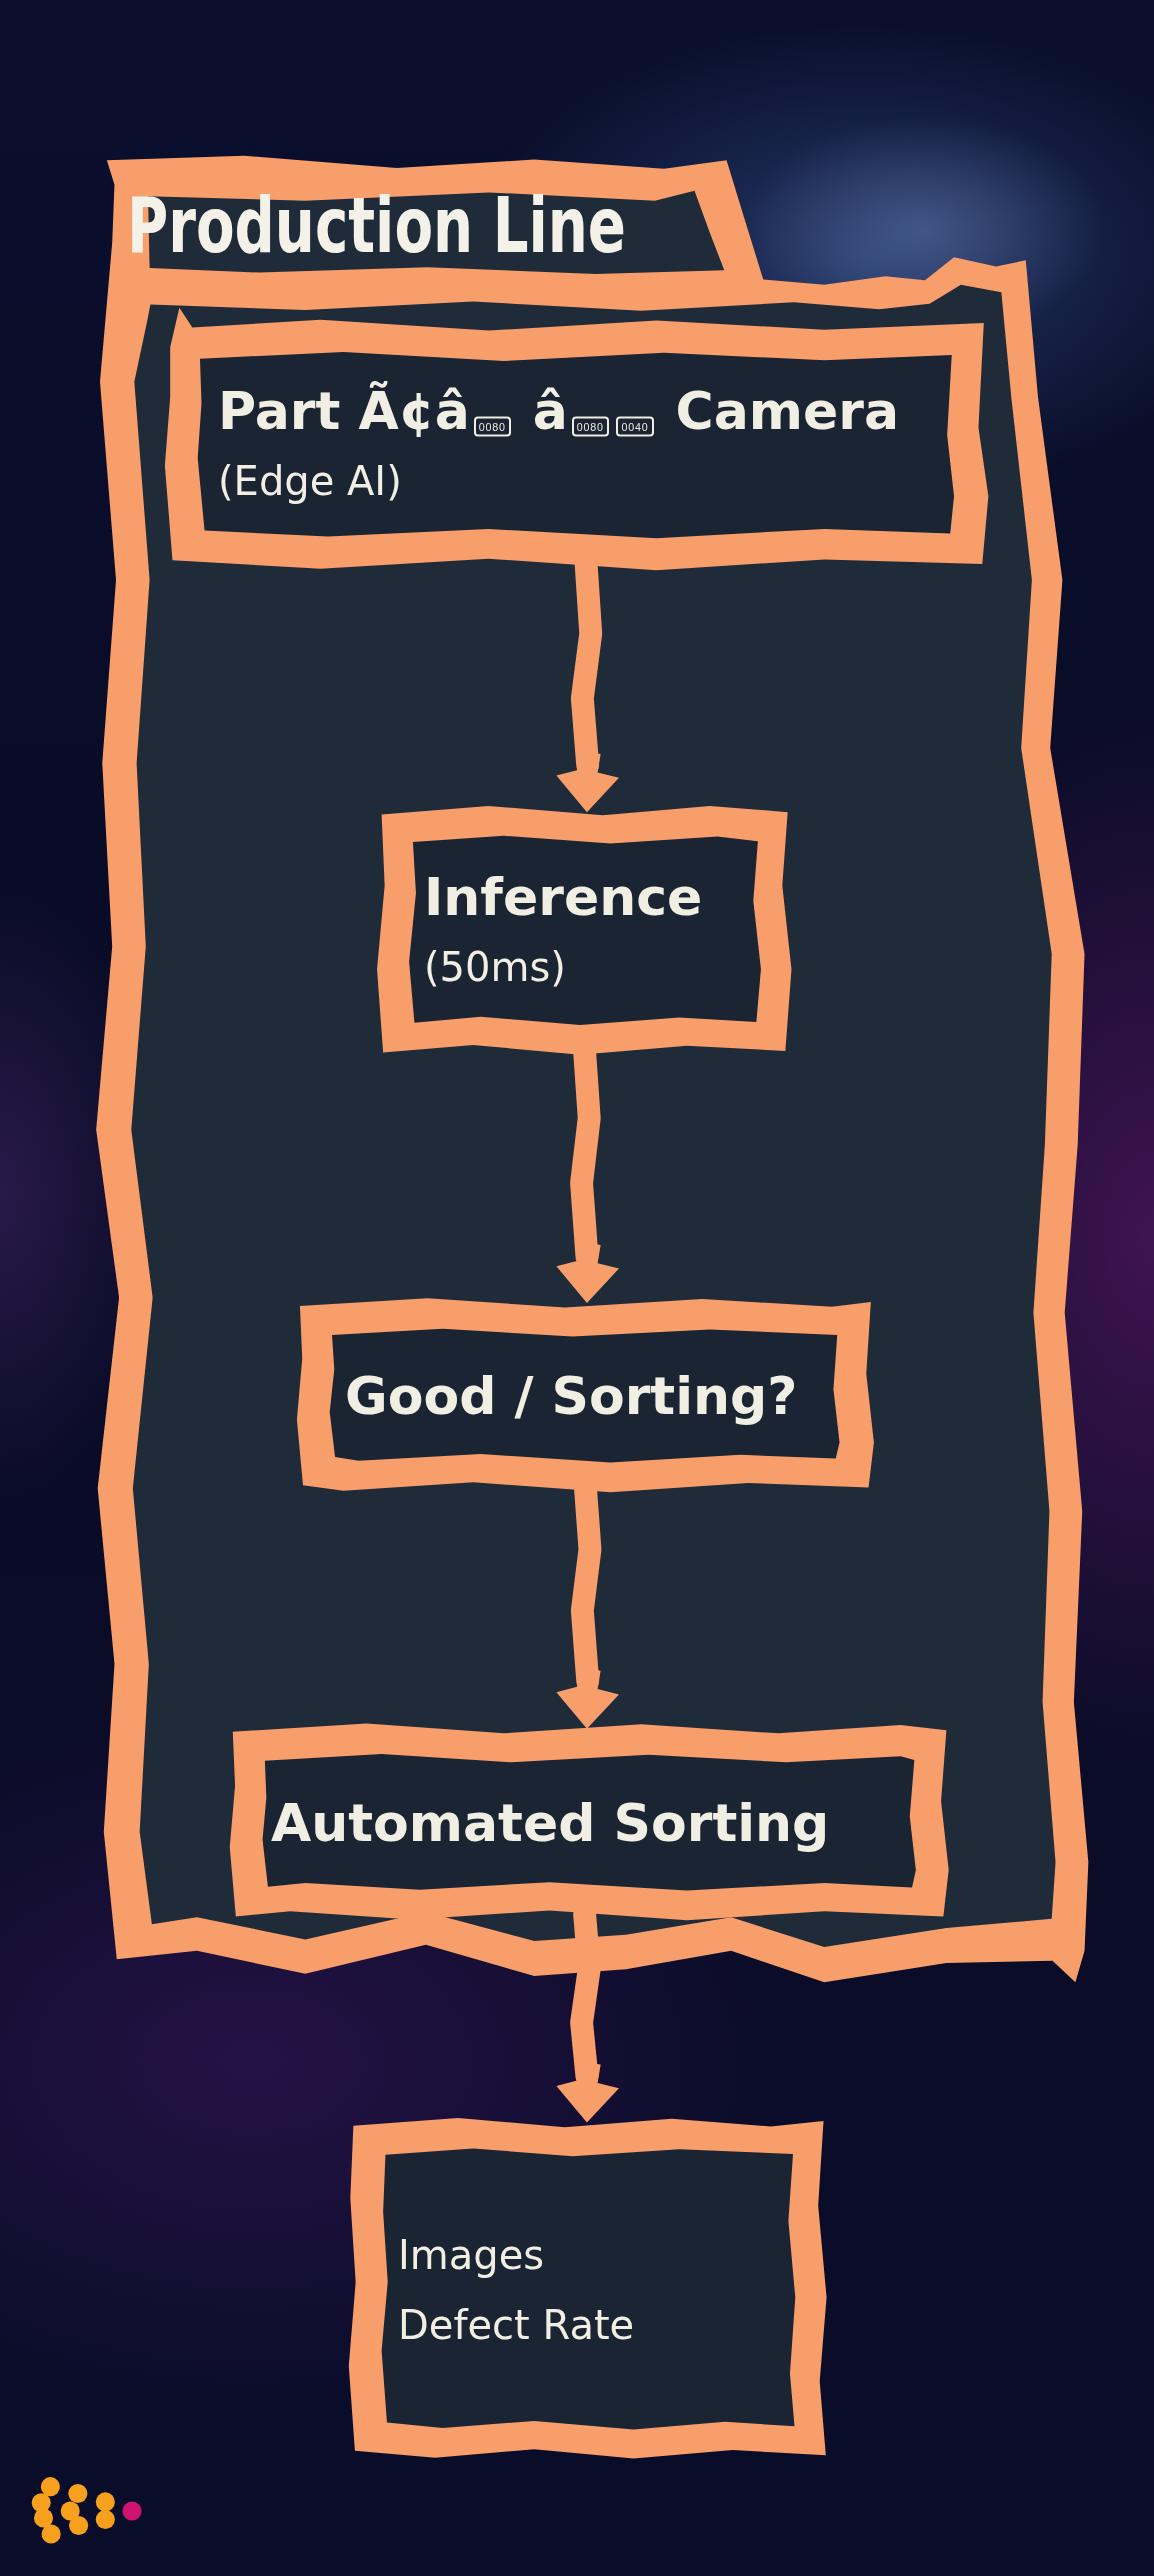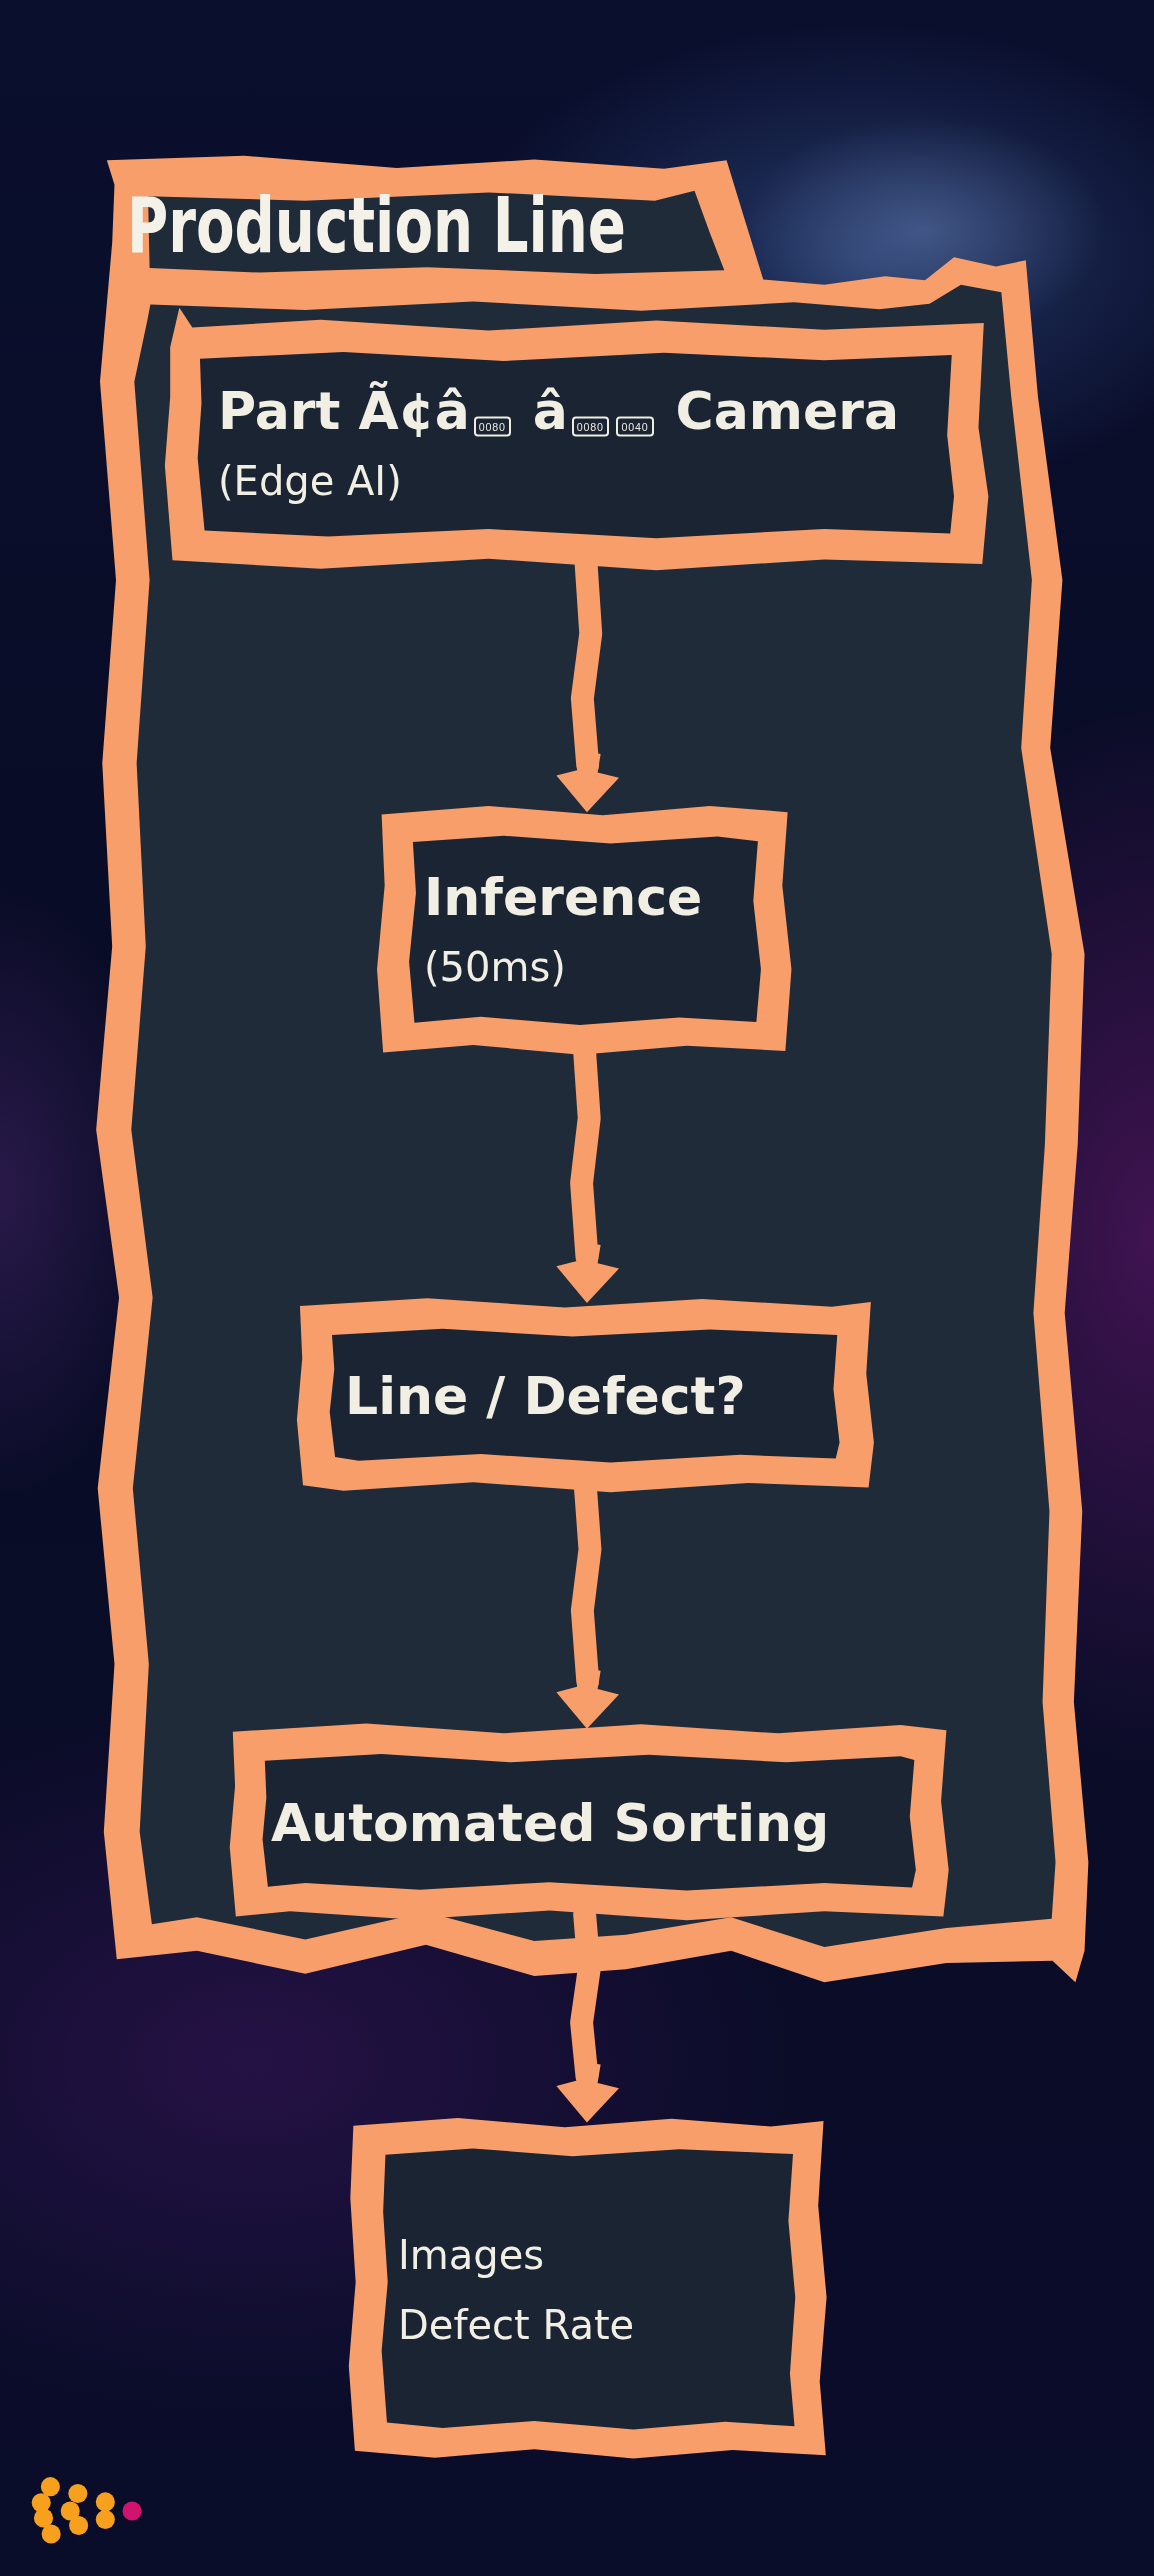--- a/index.html
+++ b/index.html
@@ -144,21 +144,21 @@
   <div class="l1"><span>Part Ã¢â</span><span class="tofu">0080</span><span> â</span><span class="tofu">0080</span><span class="tofu">0040</span><span> Camera</span></div>
   <div class="l2">(Edge AI)</div>
 </div>
 
 <div class="label" style="left:424px;top:809px;height:246px;">
   <div class="l1">Inference</div>
   <div class="l2">(50ms)</div>
 </div>
 
 <div class="label" style="left:345px;top:1302px;height:188px;">
-  <div class="l1">Line / Defect?</div>
+  <div class="l1">Good / Sorting?</div>
 </div>
 
 <div class="label" style="left:271px;top:1727px;height:191px;">
   <div class="l1">Automated Sorting</div>
 </div>
 
 <div class="label" style="left:398px;top:2122px;height:336px;">
   <div class="l2">Images</div>
   <div class="l2">Defect Rate</div>
 </div>

